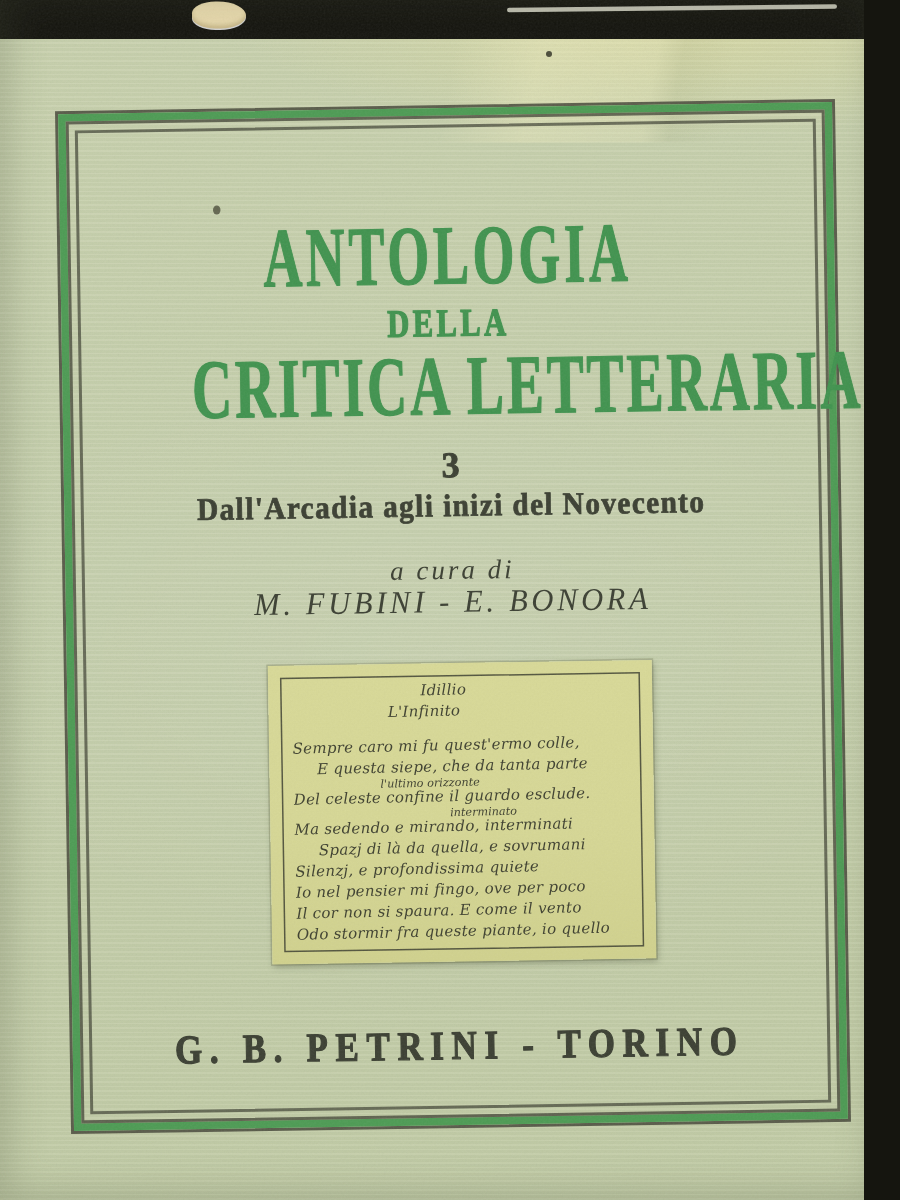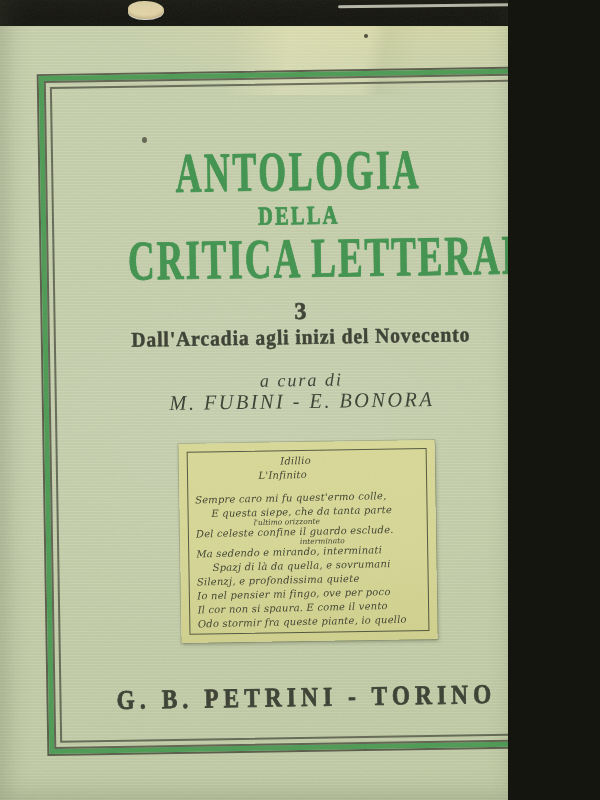--- a/index.html
+++ b/index.html
@@ -7,21 +7,21 @@
     --title-green:#41934f;
     --frame-green:#4d9b54;
     --rule-dark:#46483a;
     --ink-dark:#3c4033;
     --manuscript-bg:#d6d795;
     --ink-ms:#3f4130;
     --backdrop-black:#15150f;
   }
   html,body{margin:0;padding:0;width:600px;height:800px;overflow:hidden;}
   body{background:var(--backdrop-black);font-family:"Liberation Serif","DejaVu Serif",serif;}
-  .photo{position:relative;width:508px;height:800px;overflow:hidden;}
+  .photo{position:relative;width:576px;height:800px;overflow:hidden;}
 
   
   .jacket{
     position:absolute;inset:0;
     background:
       radial-gradient(ellipse 420px 120px at 78% 1%, rgba(226,222,160,.65), rgba(226,222,160,0) 70%),
       radial-gradient(ellipse 500px 300px at 50% 55%, rgba(255,255,255,.07), rgba(255,255,255,0) 70%),
       linear-gradient(173deg,#c9d2ae 0%,#c6d0ad 45%,#c2cca6 100%);
   }
   .jacket-grain{

